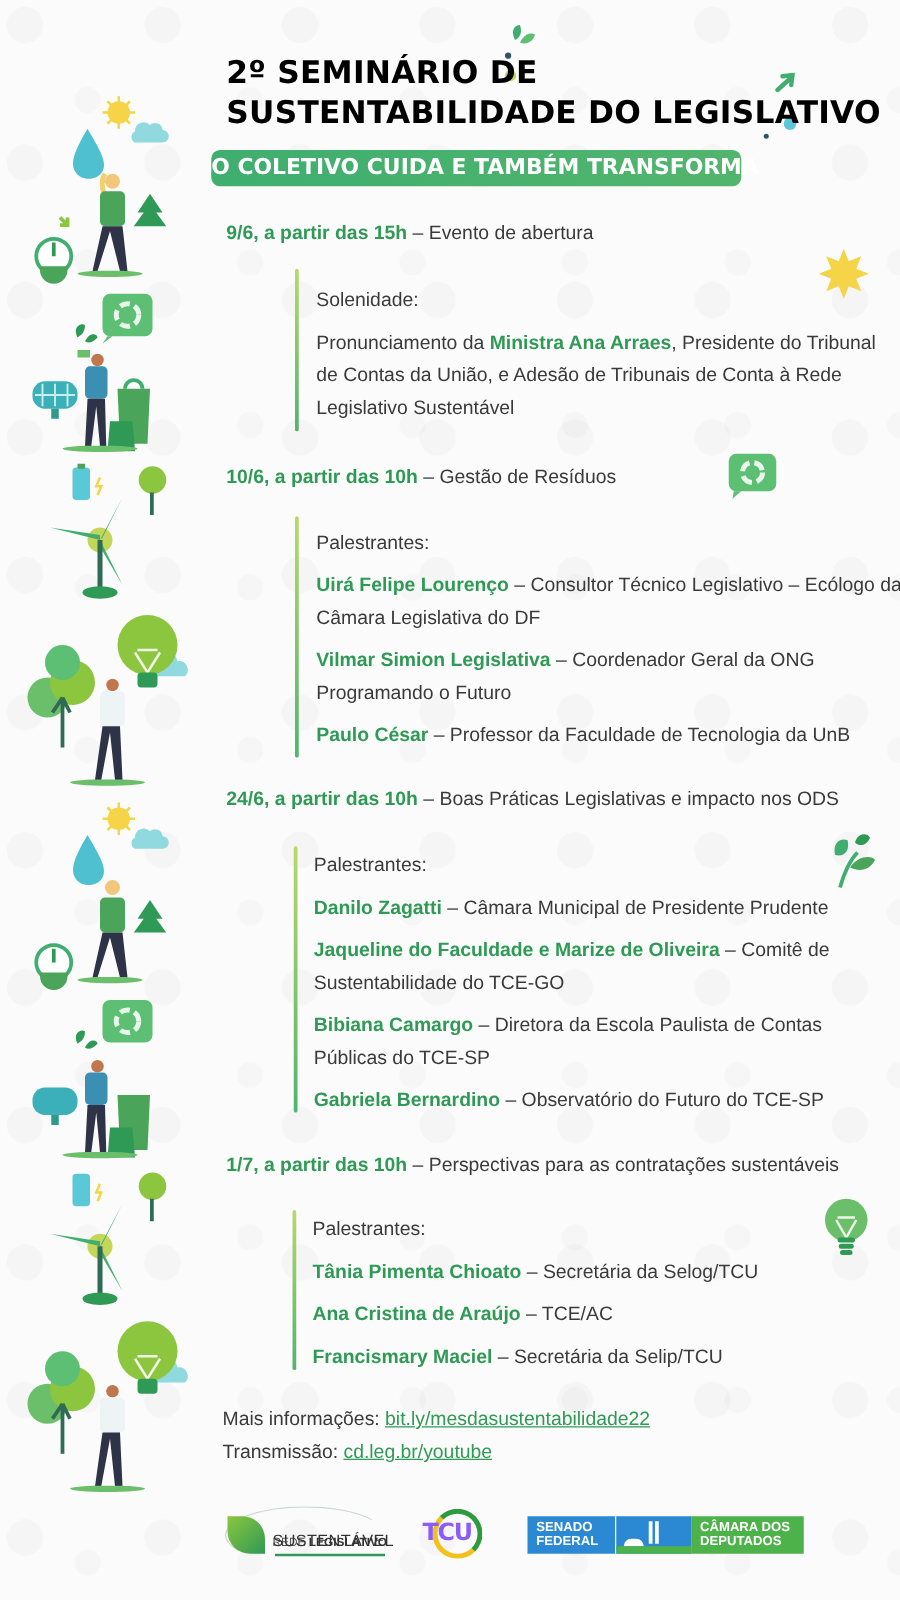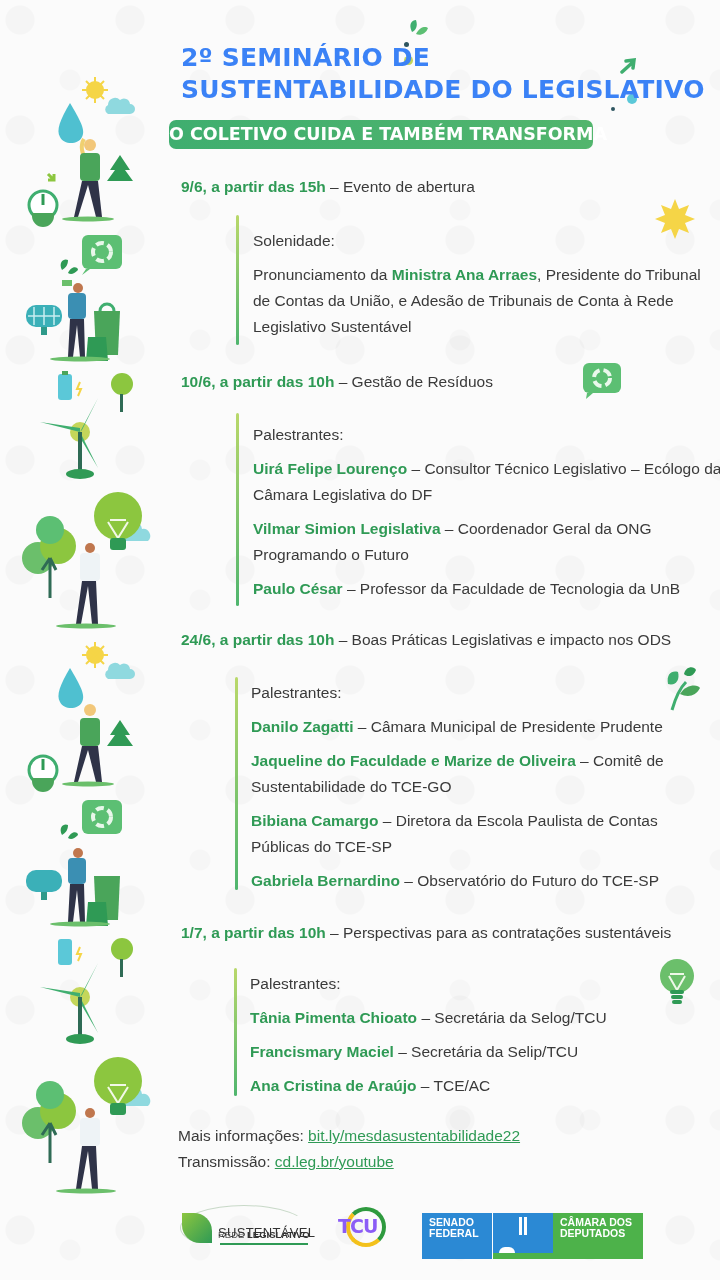--- a/index.html
+++ b/index.html
@@ -15,21 +15,21 @@
     background-image:
       radial-gradient(circle at 20px 20px, rgba(0,0,0,0.025) 0 14px, transparent 15px),
       radial-gradient(circle at 70px 80px, rgba(0,0,0,0.02) 0 10px, transparent 11px);
     background-size: 110px 110px, 130px 130px;
     pointer-events: none;
   }
   .title-block { position: absolute; left: 181px; top: 42px; }
   .title-line {
     font-family: "DejaVu Sans", sans-serif;
     font-weight: bold;
-    color: #3b82f6;
+    color: #000000;
     font-size: 25px;
     letter-spacing: 0.2px;
     line-height: 32px;
     white-space: nowrap;
   }
   .subtitle-pill {
     position: absolute; left: 169px; top: 120px;
     width: 424px; height: 29px;
     background: linear-gradient(90deg, #3fae6f, #52b56d);
     border-radius: 7px;
@@ -75,21 +75,21 @@
   .logo-rls .underline { position: absolute; left: 40px; top: 38px; width: 88px; height: 2px; background: #2f9a55; }
   .logo-rls .arc { position: absolute; left: 0; top: 0; width: 128px; height: 46px; border: 1px solid #c8d9c8; border-radius: 50%; border-right-color: transparent; border-bottom-color: transparent; }
 
   .logo-tcu { position: absolute; left: 158px; top: 2px; width: 50px; height: 44px; }
   .logo-tcu .ring {
     position: absolute; left: 8px; top: 0px; width: 40px; height: 40px; border-radius: 50%;
     border: 4px solid transparent; border-top-color: #2e9a3e; border-right-color: #2e9a3e; border-bottom-color: #f3c11b; border-left-color: #f3c11b;
   }
   .logo-tcu .txt { position: absolute; left: 0; top: 8px; font-family: "DejaVu Sans", sans-serif; font-weight: bold; font-size: 19px; color: #8b5cf6; letter-spacing: -1px; }
 
-  .logo-cd { position: absolute; left: 242px; top: 8px; width: 221px; height: 46px; display: flex; }
+  .logo-cd { position: absolute; left: 242px; top: 8px; width: 221px; height: 30px; display: flex; }
   .logo-cd .senado { width: 70px; background: #2b89d4; color: #fff; font-size: 10.5px; line-height: 11px; padding: 4px 0 0 7px; font-weight: bold; }
   .logo-cd .mid { width: 61px; background: #2b89d4; border-left: 1px solid #fff; position: relative; overflow: hidden; }
   .logo-cd .mid .b1 { position: absolute; left: 26px; top: 4px; width: 3px; height: 18px; background: #fff; }
   .logo-cd .mid .b2 { position: absolute; left: 31px; top: 4px; width: 3px; height: 18px; background: #fff; }
   .logo-cd .mid .base { position: absolute; left: 0; bottom: 0; width: 61px; height: 6px; background: #4db24a; }
   .logo-cd .mid .dome { position: absolute; left: 6px; bottom: 6px; width: 16px; height: 6px; background: #fff; border-radius: 10px 10px 0 0; }
   .logo-cd .camara { width: 90px; background: #4db24a; color: #fff; font-size: 10.5px; line-height: 11px; padding: 4px 0 0 7px; font-weight: bold; }
 
   .illus { position: absolute; }
 </style>
@@ -299,22 +299,22 @@
 </div>
 
 <div class="event-heading" style="top:924px">
   <span class="date">1/7, a partir das 10h</span><span> – </span><span>Perspectivas para as contratações sustentáveis</span>
 </div>
 <div class="event-block" style="top:968px;left:190px;width:470px;height:128px">
   <div class="event-bar"></div>
   <div class="event-content" style="padding-left:16px;padding-top:3px">
     <p>Palestrantes:</p>
     <p><span class="hl">Tânia Pimenta Chioato</span><span> – Secretária da Selog/TCU</span></p>
+    <p><span class="hl">Ana Cristina de Araújo</span><span> – TCE/AC</span></p>
     <p><span class="hl">Francismary Maciel</span><span> – Secretária da Selip/TCU</span></p>
-    <p><span class="hl">Ana Cristina de Araújo</span><span> – TCE/AC</span></p>
   </div>
 </div>
 
 <div class="footer-info">
   <div><span>Mais informações: </span><a href="#">bit.ly/mesdasustentabilidade22</a></div>
   <div><span>Transmissão: </span><a href="#">cd.leg.br/youtube</a></div>
 </div>
 
 <div class="logos">
   <div class="logo-rls">

